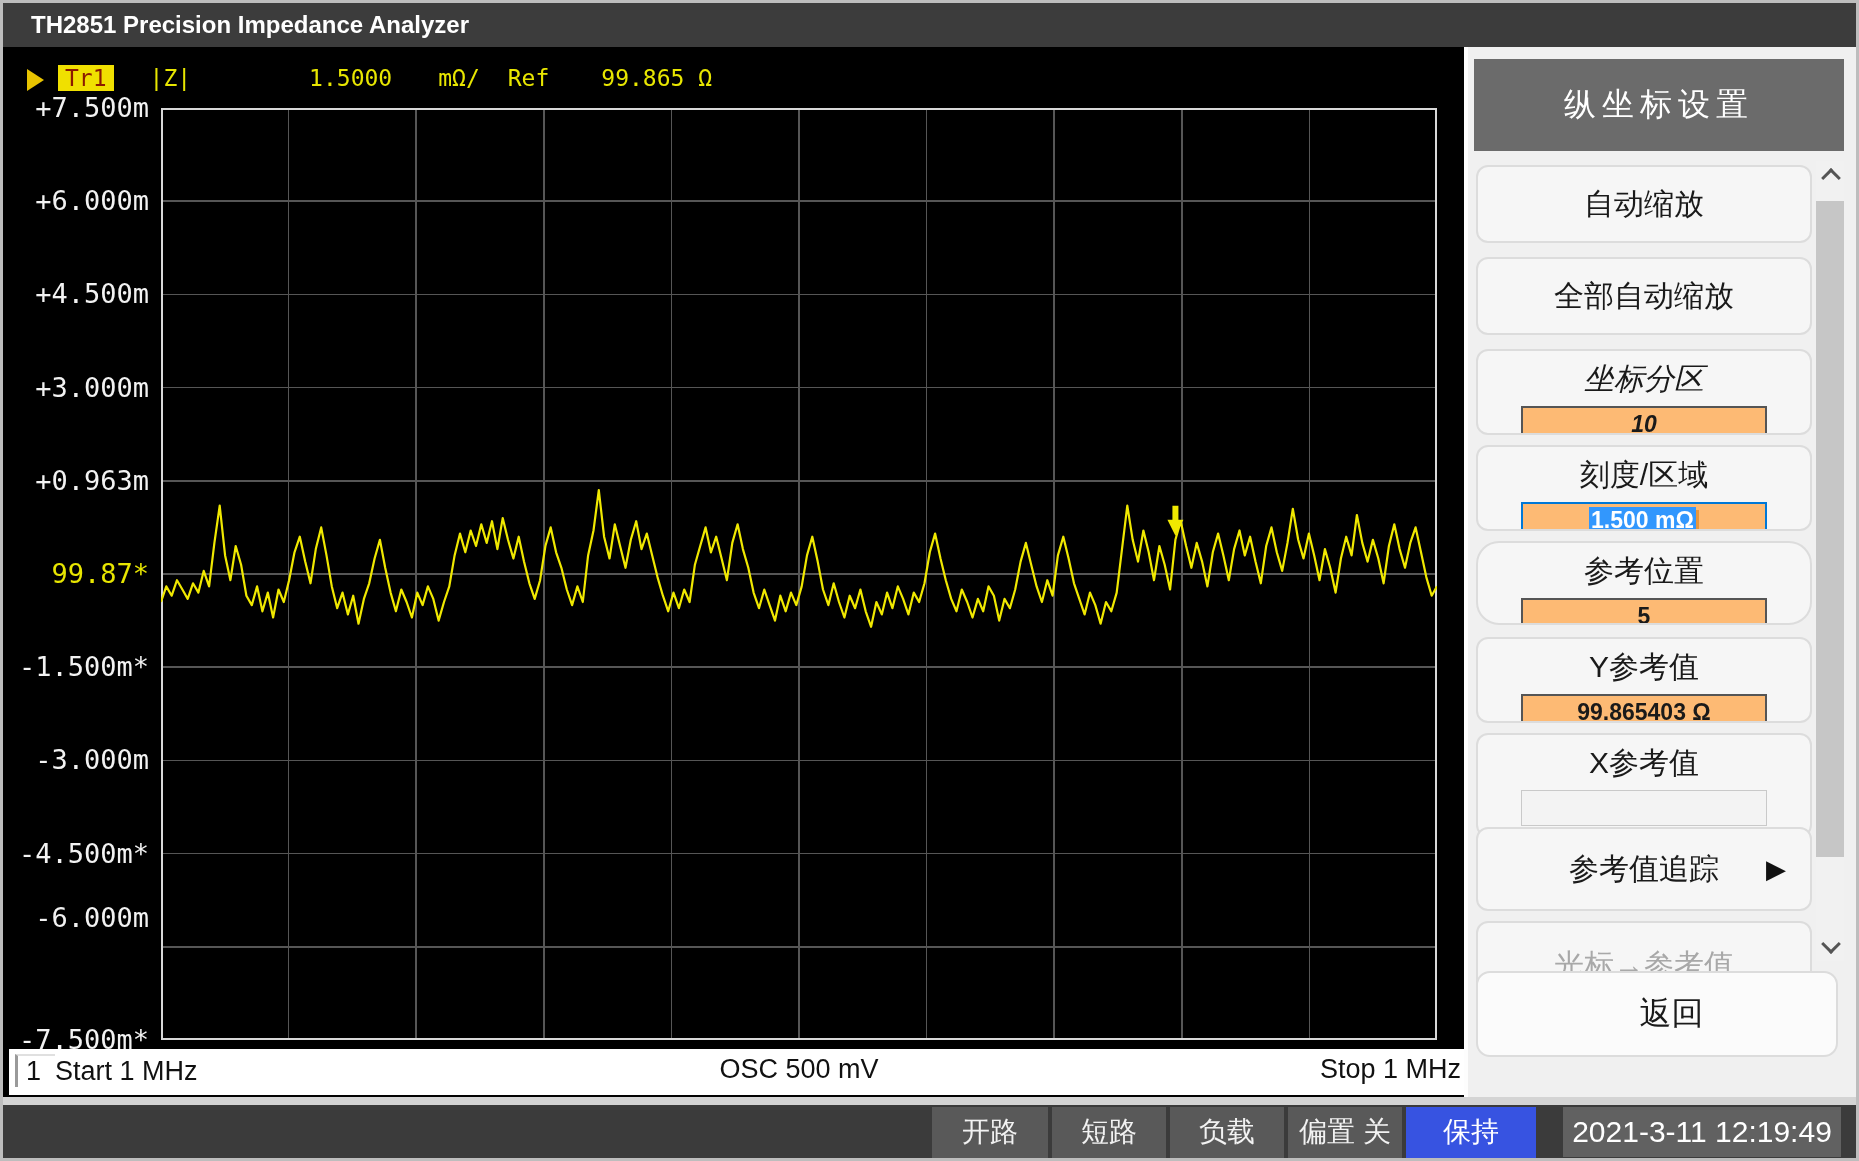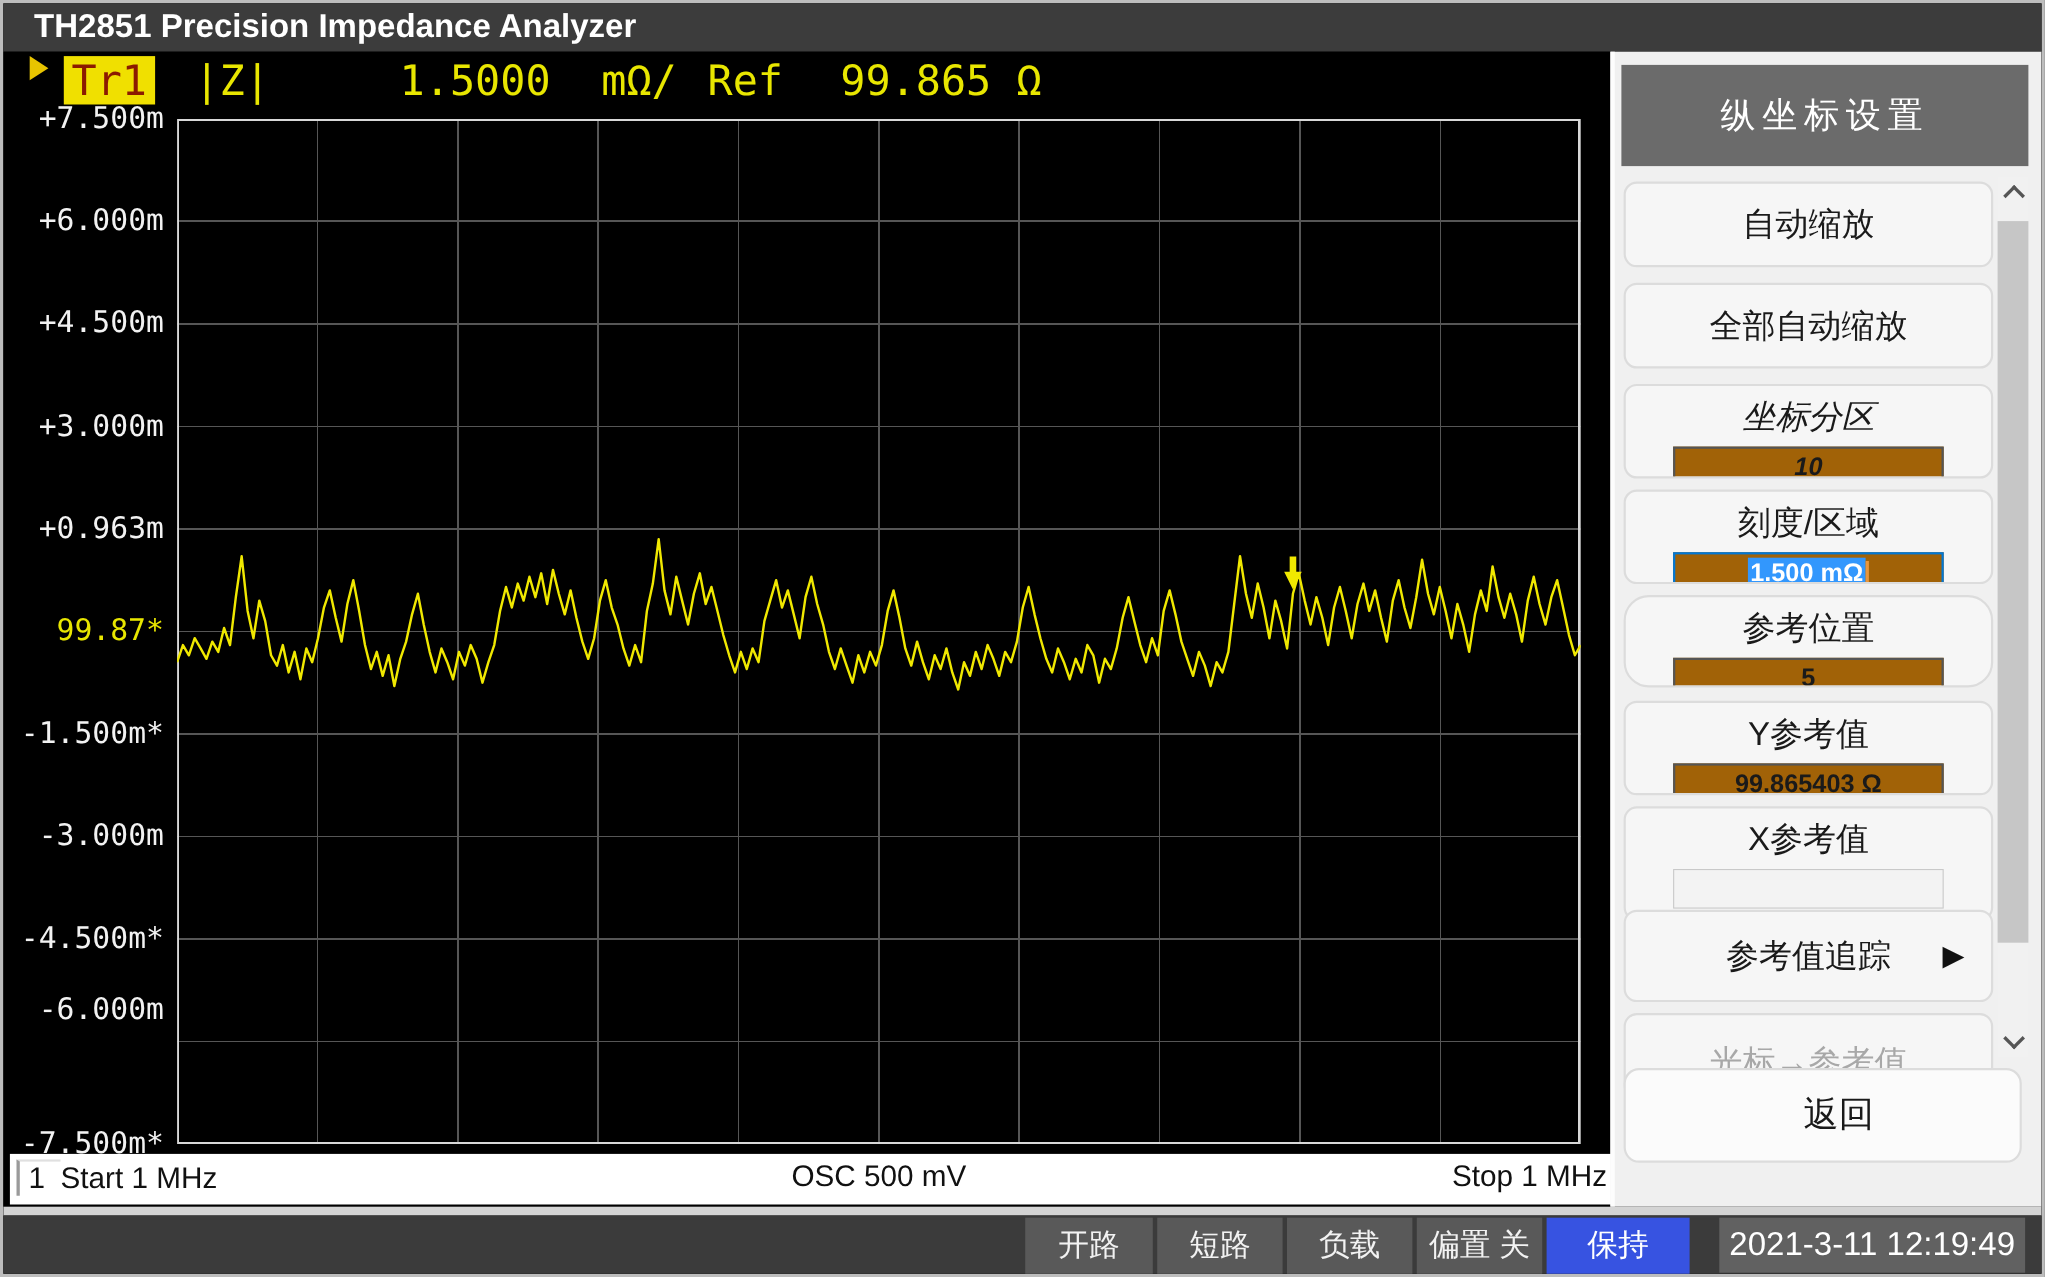--- a/index.html
+++ b/index.html
@@ -1,25 +1,25 @@
 <!DOCTYPE html>
 <html><head>
 <meta charset="utf-8">
 <style>
   html,body{margin:0;padding:0;background:#222;}
   .screen{position:relative;width:1859px;height:1161px;background:#000;
     font-family:"Liberation Sans",sans-serif;overflow:hidden;box-sizing:border-box;
     border:3px solid #bdbdbd;}
   
   .title-bar{position:absolute;left:0;top:0;width:1853px;height:44px;background:#3c3c3c;
-    color:#fff;font-size:30px;font-weight:bold;line-height:44px;padding-left:28px;box-sizing:border-box;}
+    color:#fff;font-size:24px;font-weight:bold;line-height:44px;padding-left:28px;box-sizing:border-box;}
   
   .left-main{position:absolute;left:0;top:44px;width:1461px;height:1050px;background:#000;}
-  .trace-bar{position:absolute;left:24px;top:4px;height:40px;display:flex;align-items:flex-start;
-    font-family:"DejaVu Sans Mono",monospace;font-size:38px;color:#e8e600;}
+  .trace-bar{position:absolute;left:24px;top:4px;height:40px;display:flex;align-items:flex-end;
+    font-family:"DejaVu Sans Mono",monospace;font-size:23px;color:#e8e600;}
   .play-arrow{width:0;height:0;border-left:17px solid #e8c400;border-top:11px solid transparent;
     border-bottom:11px solid transparent;margin-right:14px;}
   .trace-badge{background:#f0e000;color:#8b1a00;padding:0 7px;}
   .trace-param{margin-left:36px;}
   .trace-scale{margin-left:118px;}
   .trace-unit{margin-left:46px;}
   .trace-reflabel{margin-left:28px;}
   .trace-refvalue{margin-left:52px;}
   .plot{position:absolute;left:158px;top:61px;width:1276px;height:932px;}
   .plot svg{display:block;width:100%;height:100%;}
@@ -36,21 +36,21 @@
   .strip-stop{position:absolute;right:10px;top:5px;}
   
   .right-panel{position:absolute;left:1461px;top:44px;width:392px;height:1050px;background:#f0f0f0;
     border-left:4px solid #fdfdfd;box-sizing:border-box;}
   .panel-header{position:absolute;left:6px;top:12px;width:370px;height:92px;background:#6b6b6b;
     color:#fff;font-size:32px;letter-spacing:6px;display:flex;align-items:center;justify-content:center;}
   .pbtn{position:absolute;left:8px;width:336px;background:#f6f6f6;border:2px solid #dcdcdc;
     border-radius:12px;box-sizing:border-box;color:#1a1a1a;text-align:center;overflow:hidden;}
   .pbtn .lbl{font-size:30px;margin-top:8px;}
   .pbtn.plain{display:flex;align-items:center;justify-content:center;font-size:30px;}
-  .pbtn .field{width:246px;height:36px;margin:6px auto 0;background:#a16207;border:2px solid #555;
+  .pbtn .field{width:246px;height:36px;margin:6px auto 0;background:#fdba74;border:2px solid #555;
     box-sizing:border-box;font-size:23px;font-weight:bold;line-height:32px;text-align:center;}
   .pbtn .field.focused{border:2px solid #0078d7;}
   .pbtn .field.focused .sel{background:#3297fd;color:#fff;padding:0 2px;}
   .caret{display:inline-block;width:3px;height:24px;background:#e8963c;vertical-align:middle;}
   .pbtn .field.empty{background:#f3f3f3;border:1px solid #c9c9c9;}
   .pbtn .side-arrow{position:absolute;right:24px;top:50%;transform:translateY(-50%);font-size:26px;color:#111;}
   .pbtn.disabled{color:#a8a8a8;}
   .back-btn{position:absolute;left:8px;top:924px;width:362px;height:86px;background:#fbfbfb;
     border:2px solid #dcdcdc;border-radius:14px;box-sizing:border-box;display:flex;align-items:center;
     justify-content:center;font-size:32px;color:#1a1a1a;z-index:3;padding-left:29px;}

